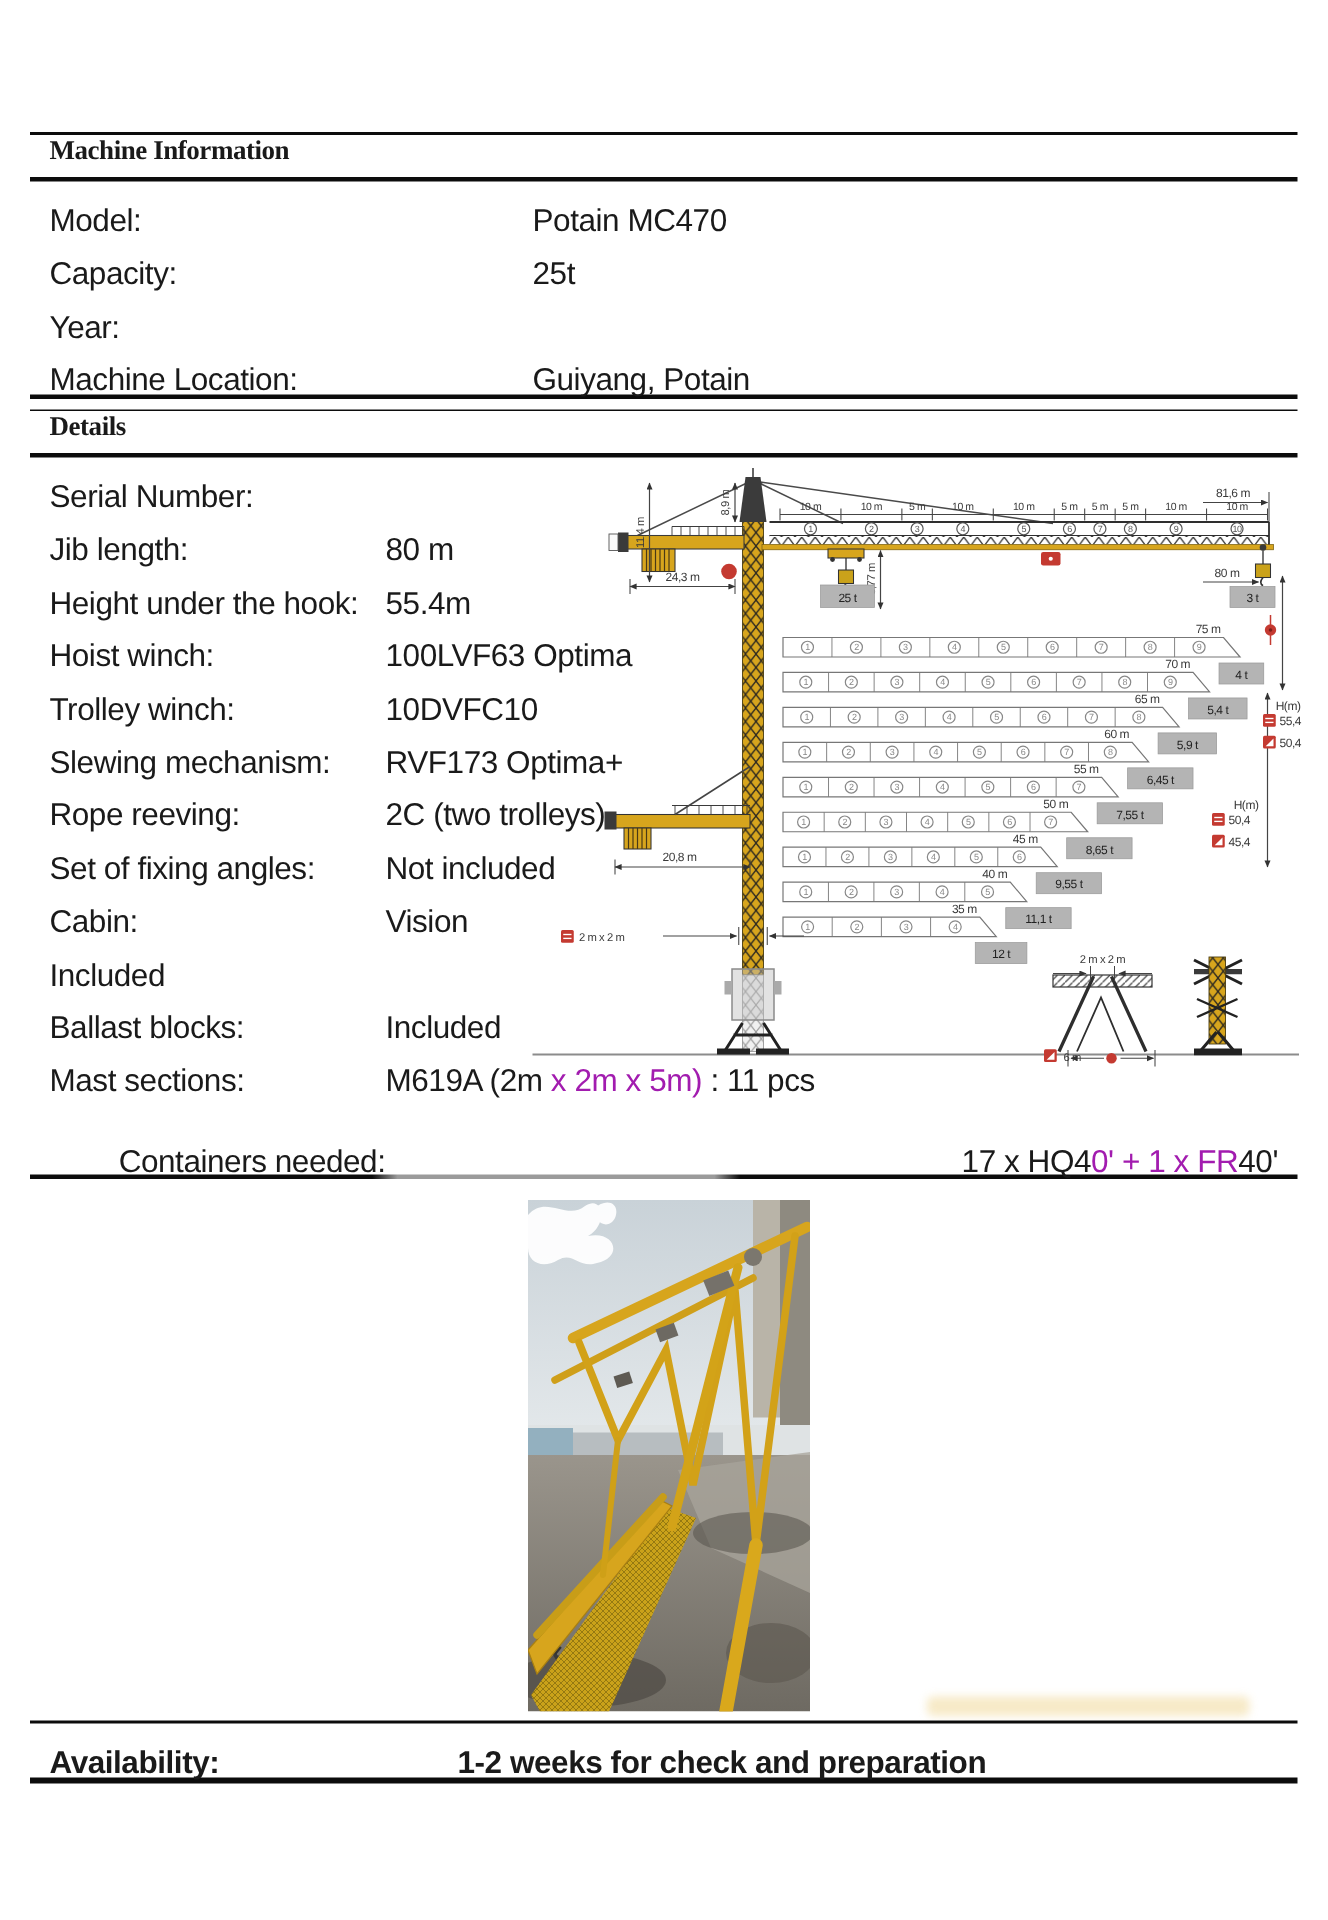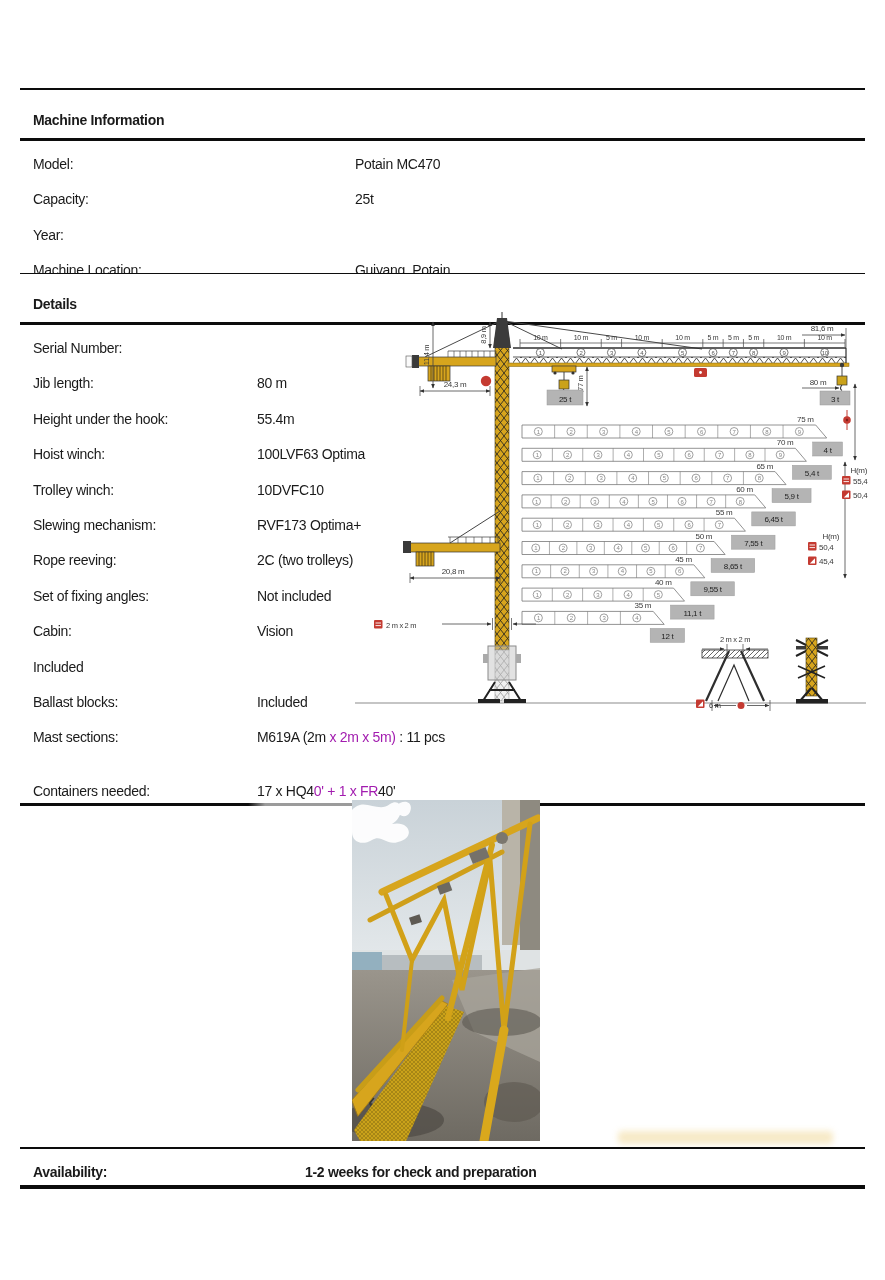--- a/index.html
+++ b/index.html
@@ -4,29 +4,29 @@
 <style>
   * { margin:0; padding:0; box-sizing:border-box; }
   html,body { width:885px; height:1280px; }
   body {
     position:relative; background:#fff; overflow:hidden;
     font-family:"Liberation Sans","DejaVu Sans",sans-serif;
     color:#1a1a1a; letter-spacing:-0.3px;
   }
   .sheet-section { position:absolute; left:20px; width:845px; background:#fff; }
   .section-header {
-    font-weight:bold; font-size:14px; line-height:21px;
-    padding:20px 13px 7px; border-bottom:3px solid #0c0c0c;
+    font-weight:bold; font-size:18px; line-height:21px;
+    padding:0 13px 7px; border-bottom:3px solid #0c0c0c;font-family:Liberation Serif, serif;
   }
-  .spec-row { display:grid; height:35.4px; align-items:center; padding:15px 13px; font-size:14px; }
+  .spec-row { display:grid; height:35.4px; align-items:center; padding:15px 13px; font-size:21px; }
   #machine-info { top:88px; border-top:2px solid #0c0c0c; border-bottom:3px solid #0c0c0c; }
   #machine-info .spec-row { grid-template-columns:322px 1fr; }
   #details { top:273px; border-top:1px solid #0c0c0c; }
   #details .spec-row { grid-template-columns:224px 1fr; }
-  #details .spec-row:last-of-type { margin-top:18px; }
+  #details .spec-row:last-of-type { margin-top:18px;text-align:right; }
   .bottom-line { height:3px; width:100%;
     background:linear-gradient(90deg,#0c0c0c 0%,#0c0c0c 27%,#9b9b9b 29%,#9b9b9b 54%,#0c0c0c 56%,#0c0c0c 100%); }
   #availability { top:1147px; border-top:2px solid #0c0c0c; border-bottom:3px solid #0c0c0c; }
   #availability .spec-row { grid-template-columns:272px 1fr; height:36px; font-weight:bold; }
   .thin-after { position:absolute; left:20px; top:1188px; width:845px; height:1px; background:#0c0c0c; }
   .muted { color:#a21caf; }
   #crane-diagram { position:absolute; left:350px; top:310px; width:522px; height:402px; pointer-events:none; }
   #crane-photo { position:absolute; left:352px; top:800px; width:188px; height:341px; }
   svg { font-family:"Liberation Sans","DejaVu Sans",sans-serif; }
   .wm-smudge { position:absolute; left:618px; top:1131px; width:215px; height:13px;

